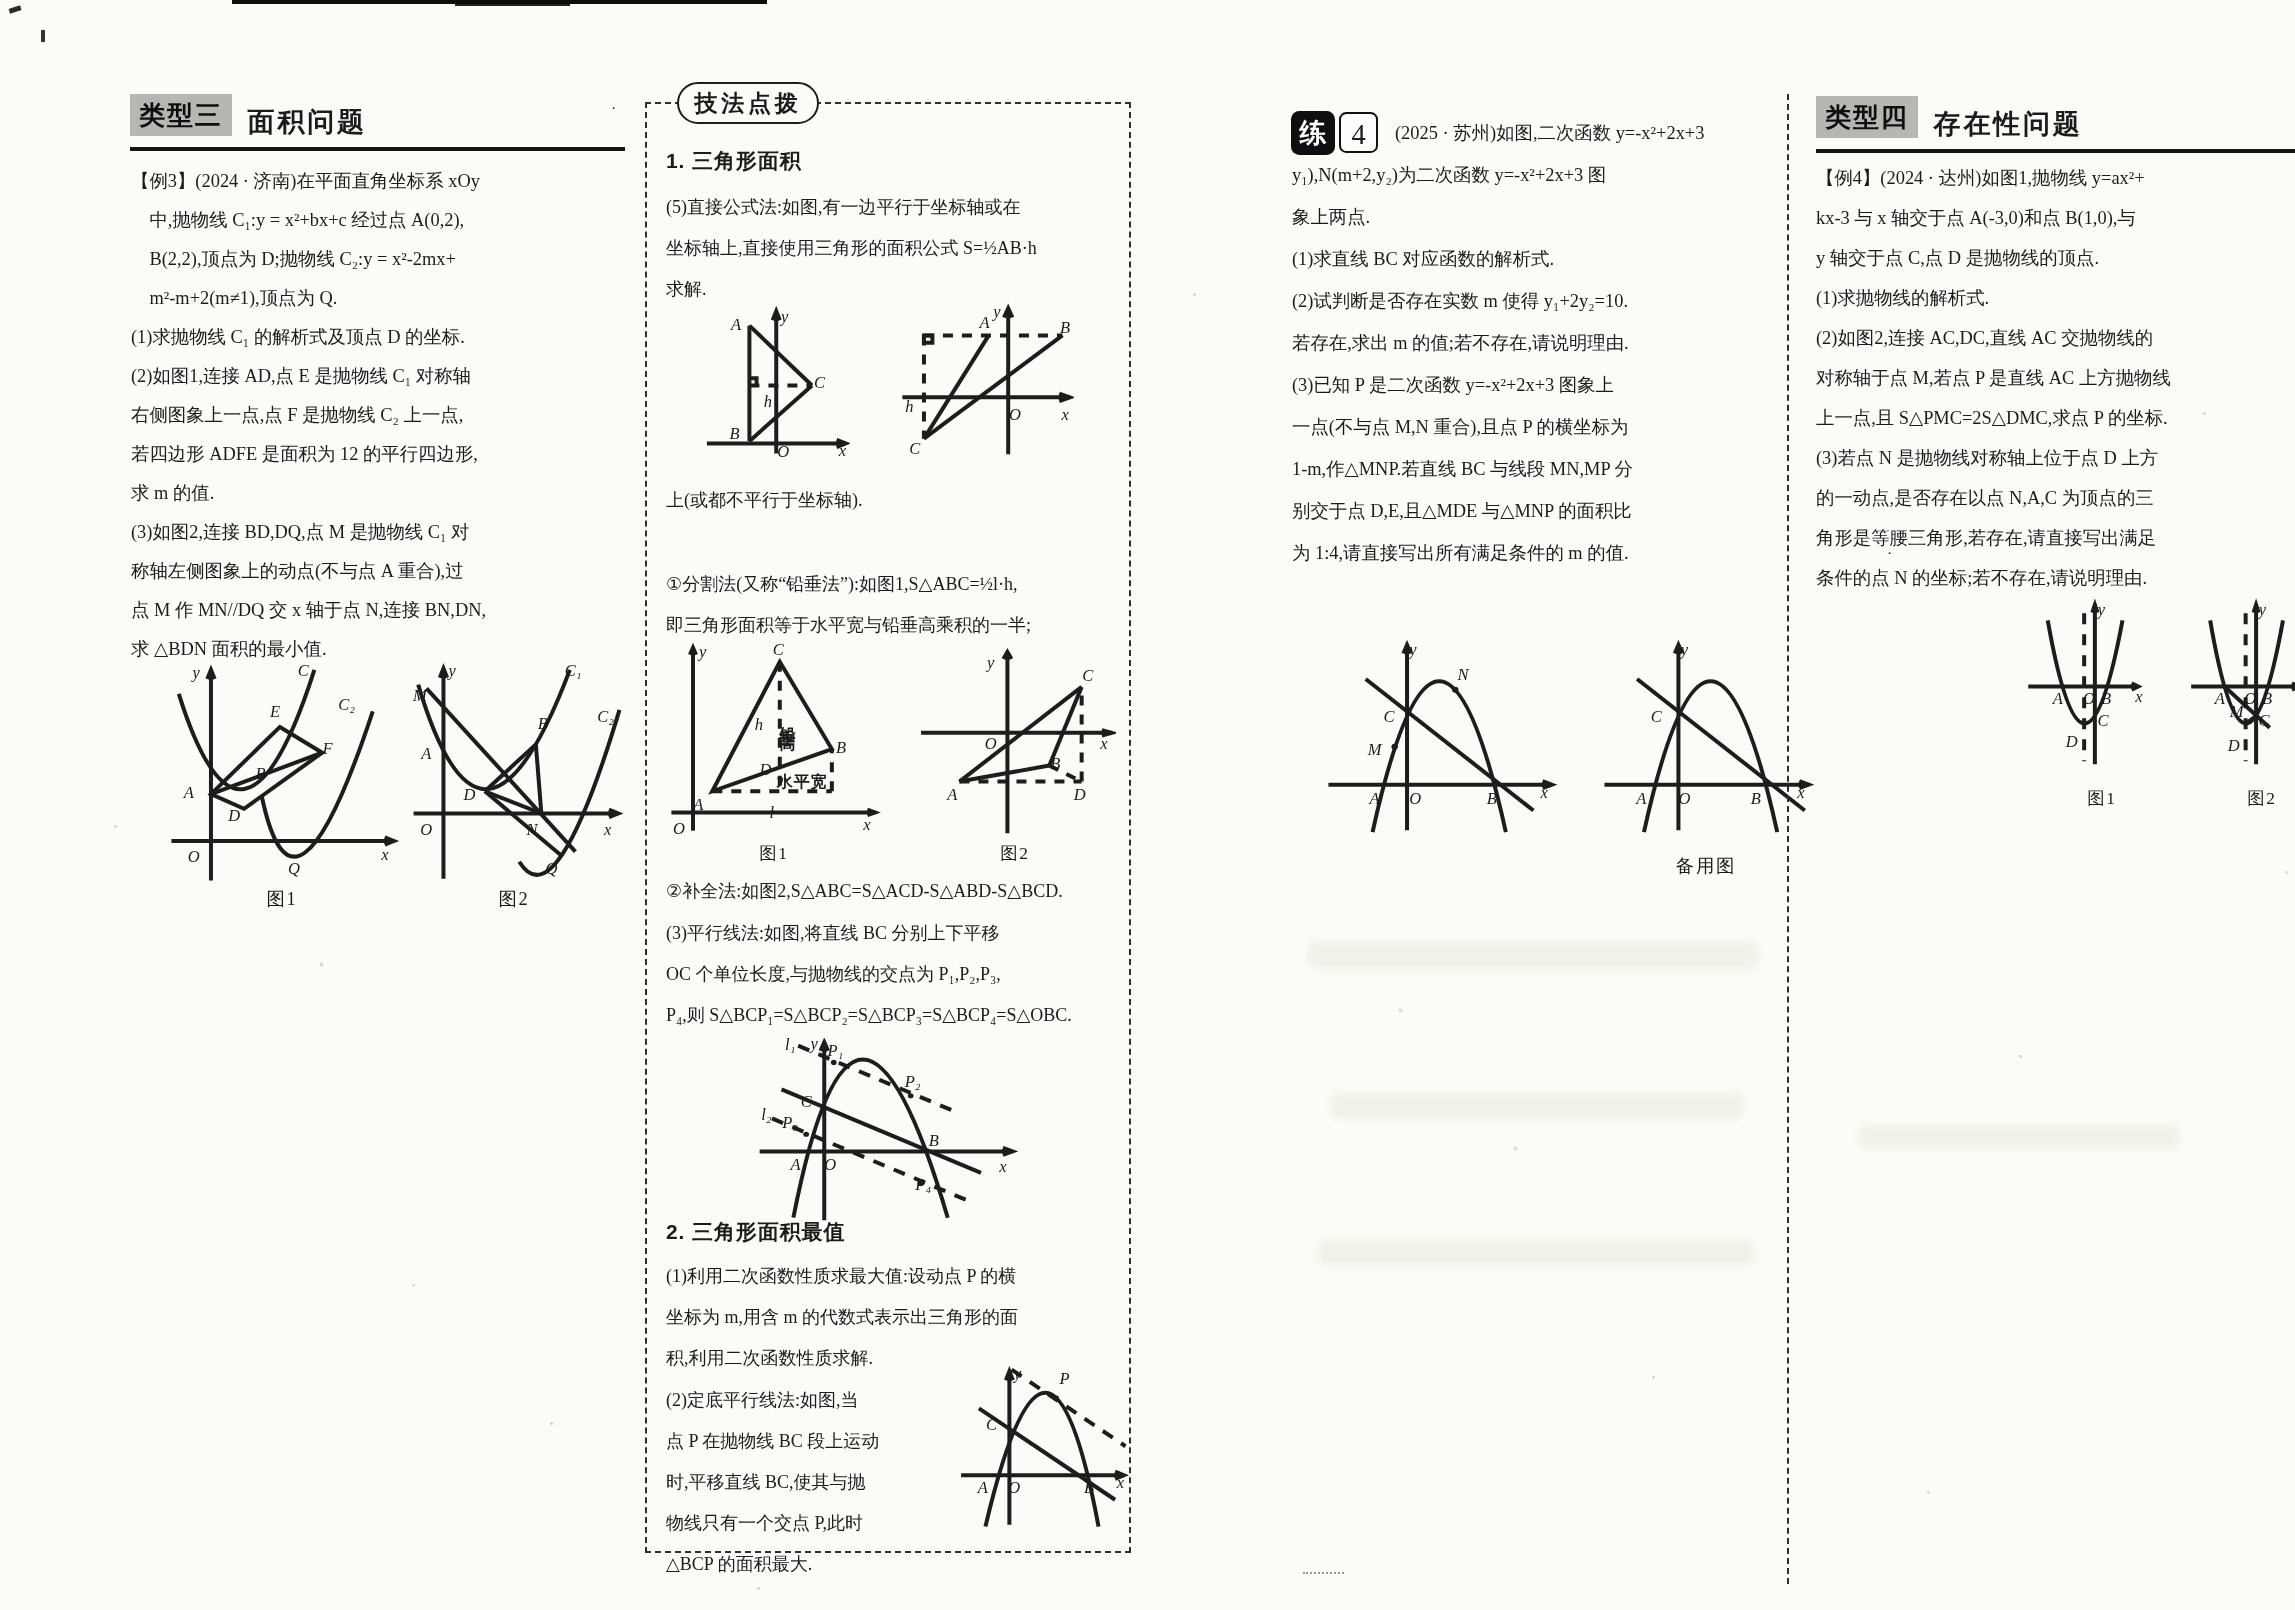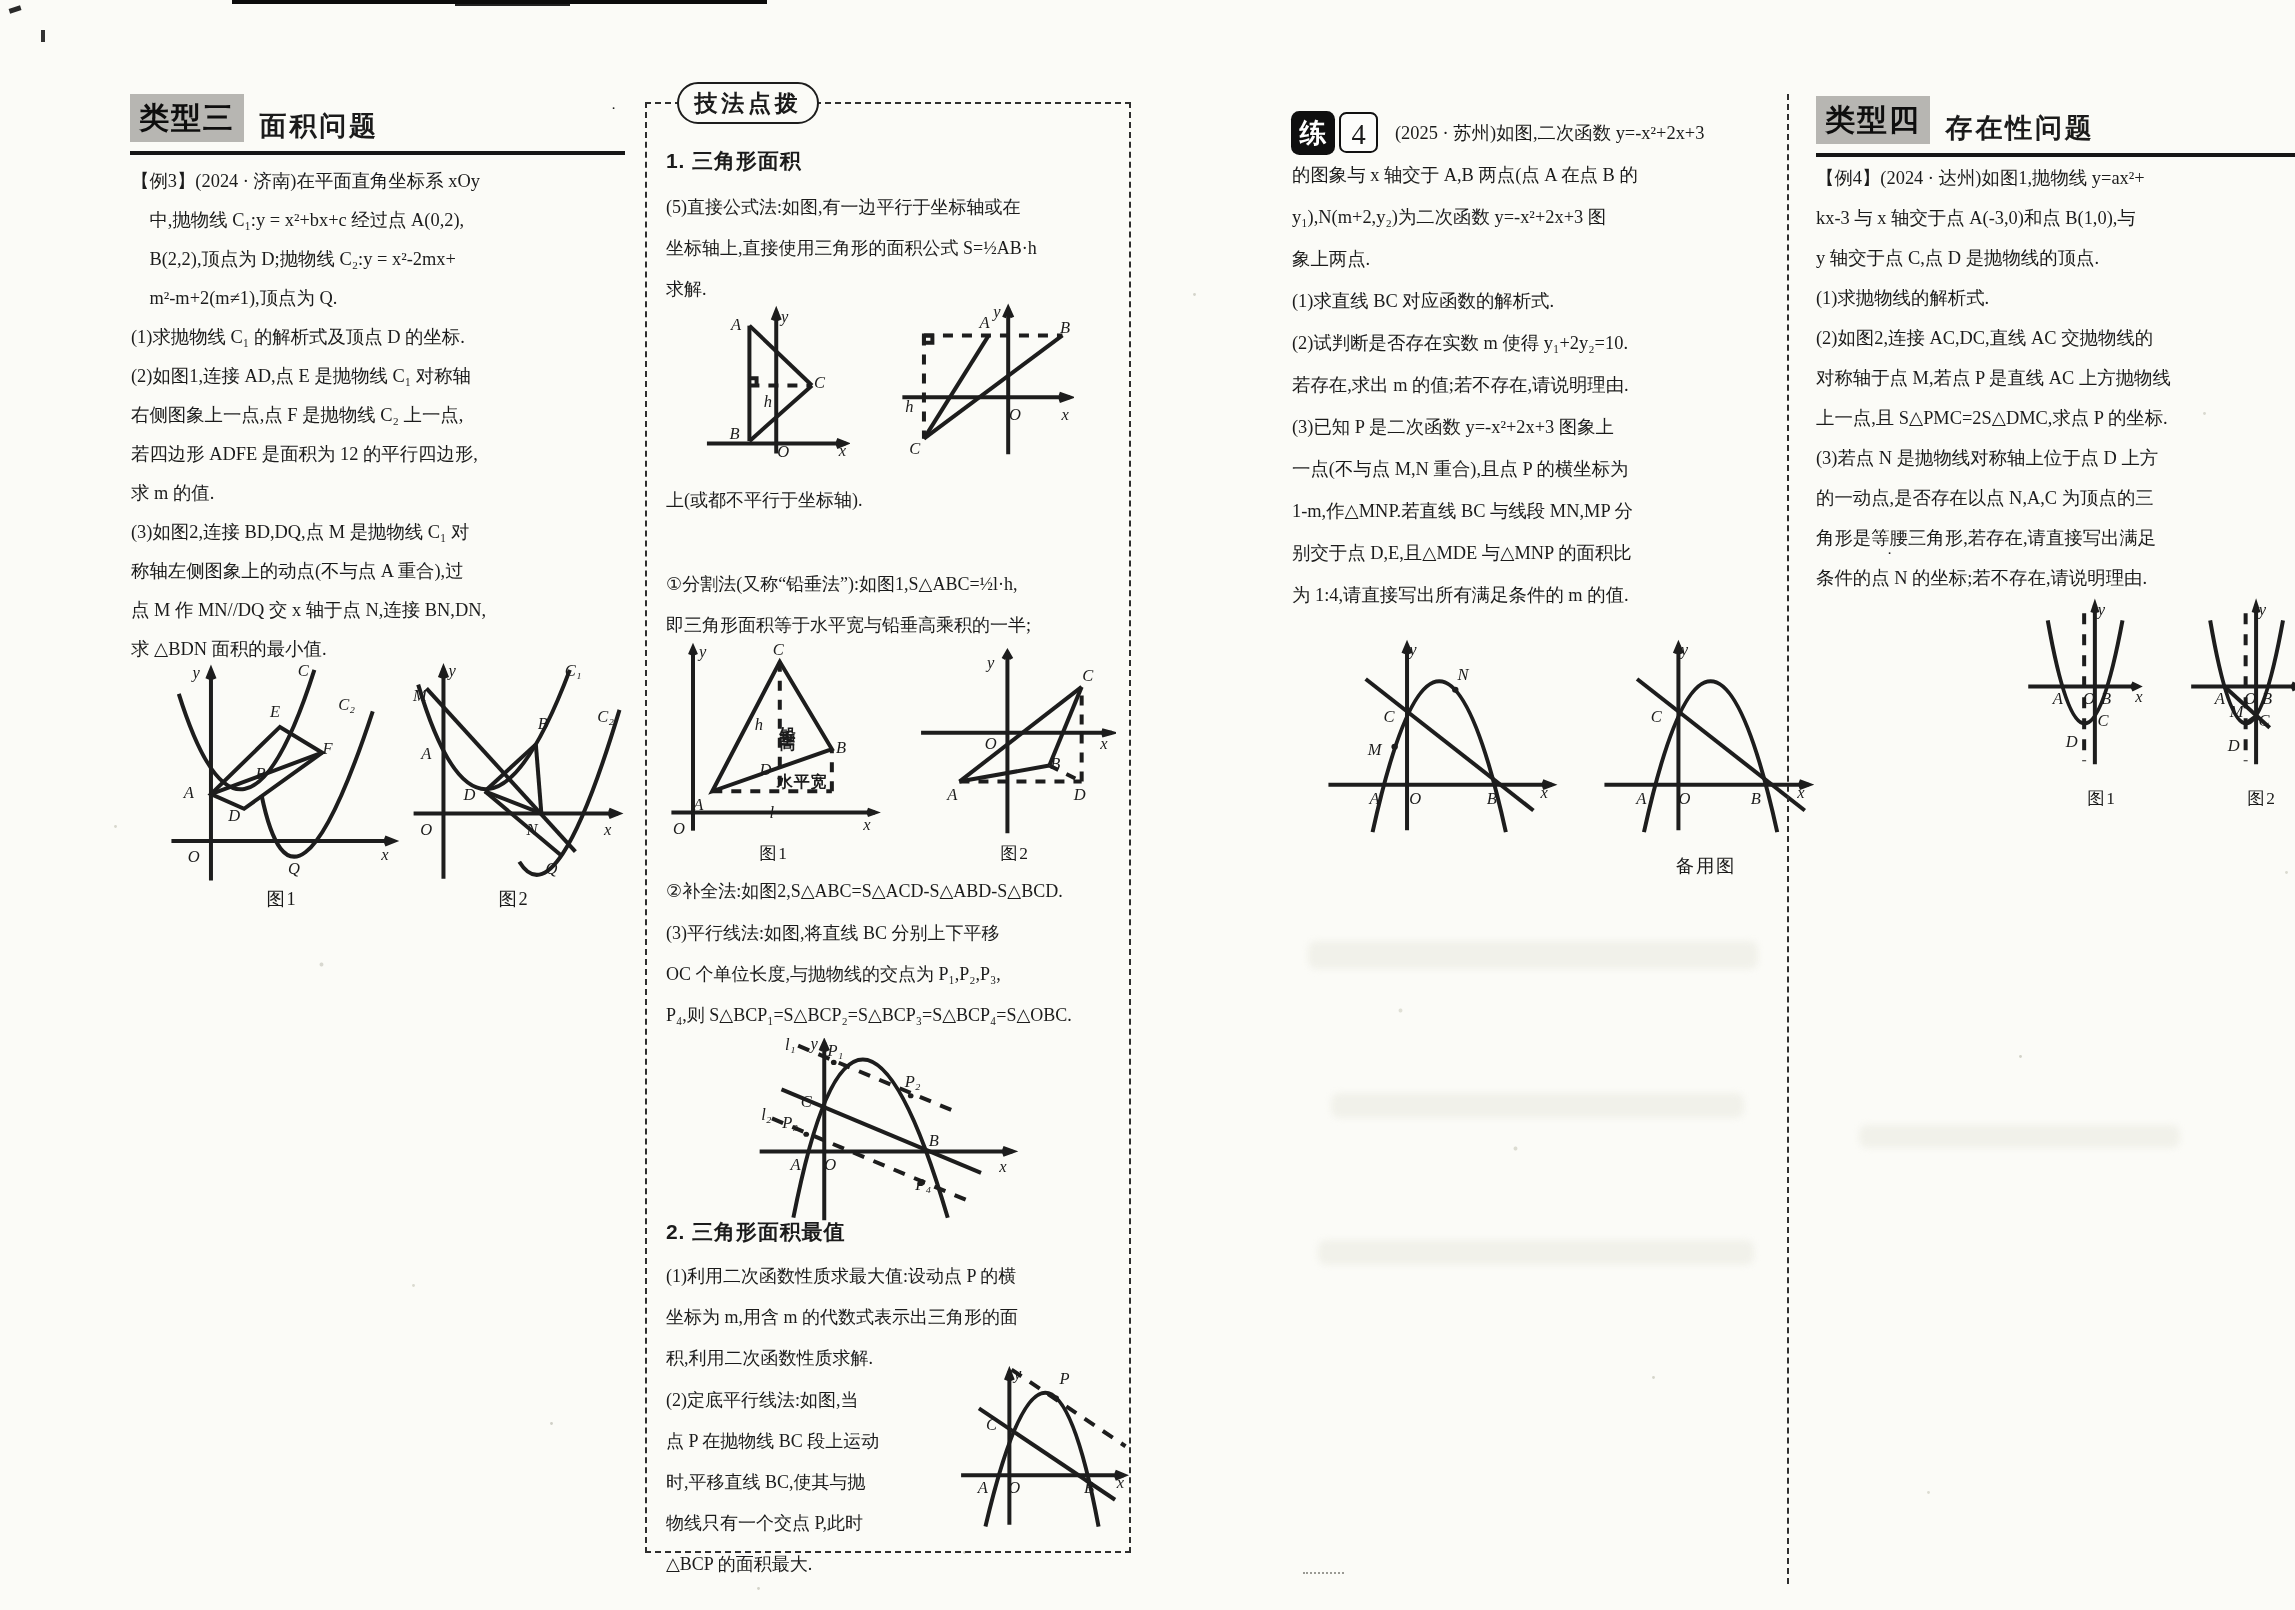--- a/index.html
+++ b/index.html
@@ -13,21 +13,21 @@
   .tline{white-space:nowrap;}
   .c1 .tline{font-size:18.4px;height:39px;line-height:39px;}
   .c3 .tline{font-size:18.4px;height:42px;line-height:42px;}
   .c3 .tline:first-child{padding-left:103px;}
   .c4 .tline{font-size:18.4px;height:40px;line-height:40px;}
   .tip .tline{font-size:18px;height:41px;line-height:41px;}
   
   .hdr{position:absolute;border-bottom:4.1px solid #161616;padding-bottom:7.3px;}
   .tag{display:inline-block;background:#b7b6b2;color:#0e0e0e;
        font-family:"Liberation Sans","DejaVu Sans",sans-serif;font-weight:bold;
-       font-size:30px;padding:3.7px 9.2px;letter-spacing:1.8px;}
+       font-size:26px;padding:3.7px 9.2px;letter-spacing:1.8px;}
   .hdr-title{display:inline-block;font-family:"Liberation Sans","DejaVu Sans",sans-serif;
        font-weight:bold;font-size:27px;margin-left:14px;letter-spacing:2.8px;vertical-align:middle;}
   
   .tipbox{position:absolute;left:645px;top:102px;width:486px;height:1451px;
           border:2.3px dashed #2e2e2e;box-sizing:border-box;}
   .tip-badge{position:absolute;left:677px;top:82px;background:#fbfbf7;
           border:2.8px solid #1d1d1d;border-radius:32px;padding:3.7px 15.6px;
           font-family:"Liberation Sans","DejaVu Sans",sans-serif;font-weight:bold;
           font-size:23px;letter-spacing:3.7px;z-index:3;}
   .tip-h{position:absolute;font-family:"Liberation Sans","DejaVu Sans",sans-serif;
@@ -346,21 +346,20 @@
     <span class="flabel" style="left: 16%; top: 74%;">A</span>
     <span class="flabel" style="left: 34%; top: 74%;">O</span>
     <span class="flabel" style="left: 77%; top: 74%;">B</span>
     <span class="flabel" style="left: 95%; top: 71%;">x</span>
   </div>
 
 <div class="pr-black">练</div>
 <div class="pr-num">4</div>
 <div class="col c3" style="left:1292px;top:112px;width:494px;">
     <div class="tline">(2025 · 苏州)如图,二次函数 y=-x²+2x+3</div>
-    <div class="tline">的图象与 x 轴交于 A,B 两点(点 A 在点 B 的</div>
     <div class="tline">y₁),N(m+2,y₂)为二次函数 y=-x²+2x+3 图</div>
     <div class="tline">象上两点.</div>
     <div class="tline">(1)求直线 BC 对应函数的解析式.</div>
     <div class="tline">(2)试判断是否存在实数 m 使得 y₁+2y₂=10.</div>
     <div class="tline">若存在,求出 m 的值;若不存在,请说明理由.</div>
     <div class="tline">(3)已知 P 是二次函数 y=-x²+2x+3 图象上</div>
     <div class="tline">一点(不与点 M,N 重合),且点 P 的横坐标为</div>
     <div class="tline">1-m,作△MNP.若直线 BC 与线段 MN,MP 分</div>
     <div class="tline">别交于点 D,E,且△MDE 与△MNP 的面积比</div>
     <div class="tline">为 1:4,请直接写出所有满足条件的 m 的值.</div>

